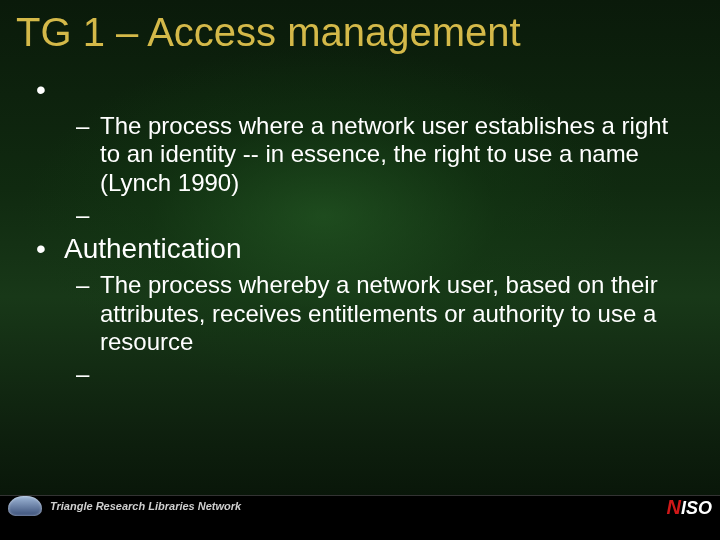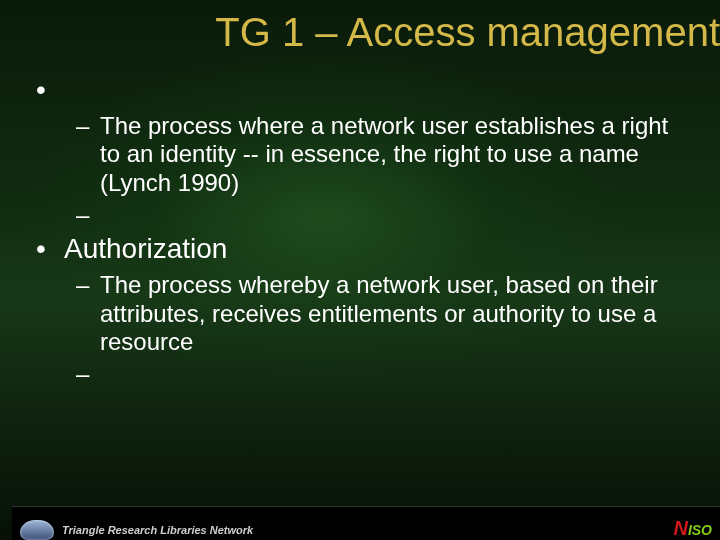--- a/index.html
+++ b/index.html
@@ -14,24 +14,24 @@
     position: relative;
     width: 720px;
     height: 540px;
     background:
       radial-gradient(ellipse 60% 45% at 45% 40%, rgba(40,100,40,0.55) 0%, rgba(20,60,20,0.35) 40%, rgba(0,0,0,0) 70%),
       linear-gradient(180deg, #0a1a0a 0%, #102a10 35%, #183818 55%, #0e200e 80%, #061006 100%);
     color: #ffffff;
   }
   .title {
     position: absolute;
-    left: 8px;
+    left: 16px;
     right: 0;
     top: 10px;
-    text-align: right;
+    text-align: left;
     font-size: 40px;
     color: #d4b949;
     font-weight: normal;
   }
   .content {
     position: absolute;
     top: 70px;
     left: 36px;
     right: 30px;
   }
@@ -49,28 +49,28 @@
     margin: 2px 0 4px 40px;
     line-height: 1.18;
     display: flex;
   }
   .l2 .dash {
     width: 24px;
     flex: 0 0 24px;
   }
   .footer {
     position: absolute;
-    left: 12px;
+    left: 0;
     right: 0;
     bottom: 0;
-    height: 34px;
+    height: 45px;
     background: #000000;
     border-top: 1px solid #333;
     display: flex;
-    align-items: flex-end;
+    align-items: flex-start;
     padding: 0 8px;
     box-sizing: border-box;
   }
   .trln {
     display: flex;
     align-items: center;
     gap: 8px;
   }
   .trln-logo {
     width: 34px;
@@ -86,21 +86,21 @@
     font-weight: bold;
   }
   .niso {
     margin-left: auto;
     display: flex;
     align-items: baseline;
     font-weight: bold;
     font-style: italic;
   }
   .niso .n { color: #d01818; font-size: 20px; }
-  .niso .iso { color: #84cc16; font-size: 14px; }
+  .niso .iso { color: #ffffff; font-size: 18px; }
 </style>
 </head>
 <body>
 
 <div class="slide">
 
   <div class="title">TG 1 – Access management</div>
 
   <div class="content">
 
@@ -110,21 +110,21 @@
     <div class="l2">
       <span class="dash">–</span>
       <span>The process where a network user establishes a right to an identity -- in essence, the right to use a name (Lynch 1990)</span>
     </div>
     <div class="l2">
       <span class="dash">–</span>
     </div>
 
     <div class="l1">
       <span class="bullet">•</span>
-      <span>Authorization</span>
+      <span>Authentication</span>
     </div>
     <div class="l2">
       <span class="dash">–</span>
       <span>The process whereby a network user, based on their attributes, receives entitlements or authority to use a resource</span>
     </div>
     <div class="l2">
       <span class="dash">–</span>
     </div>
 
   </div>

